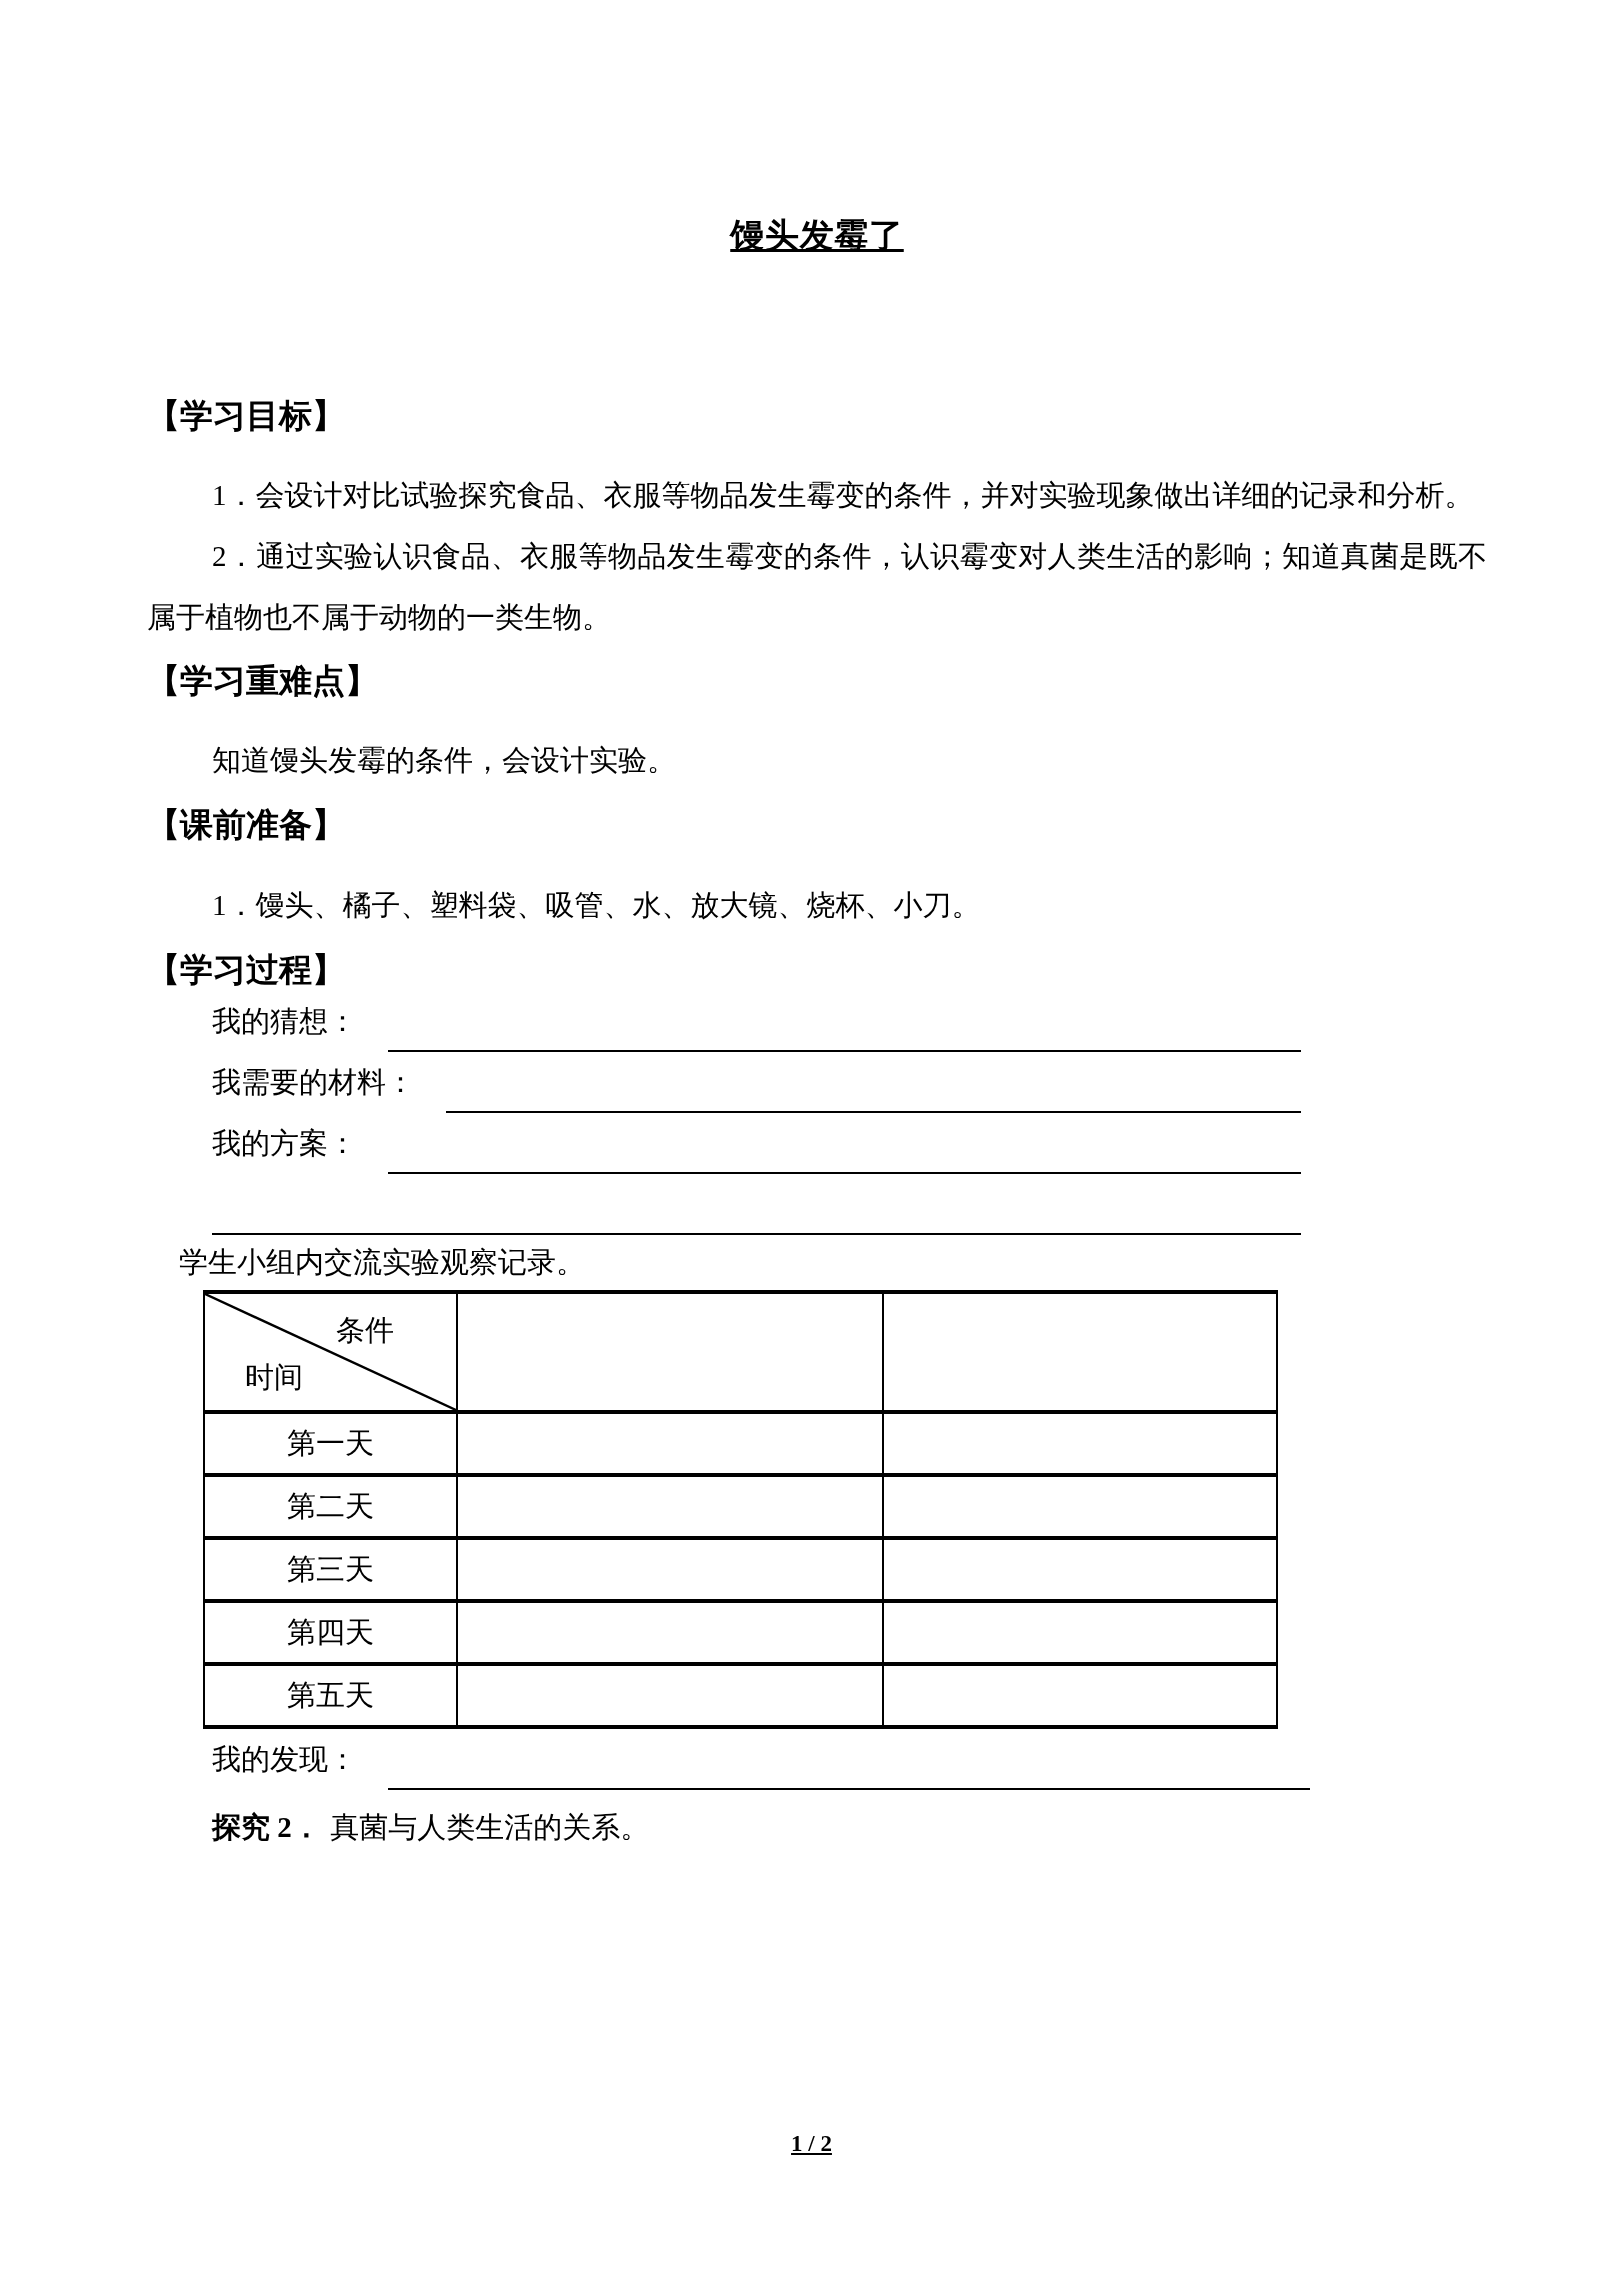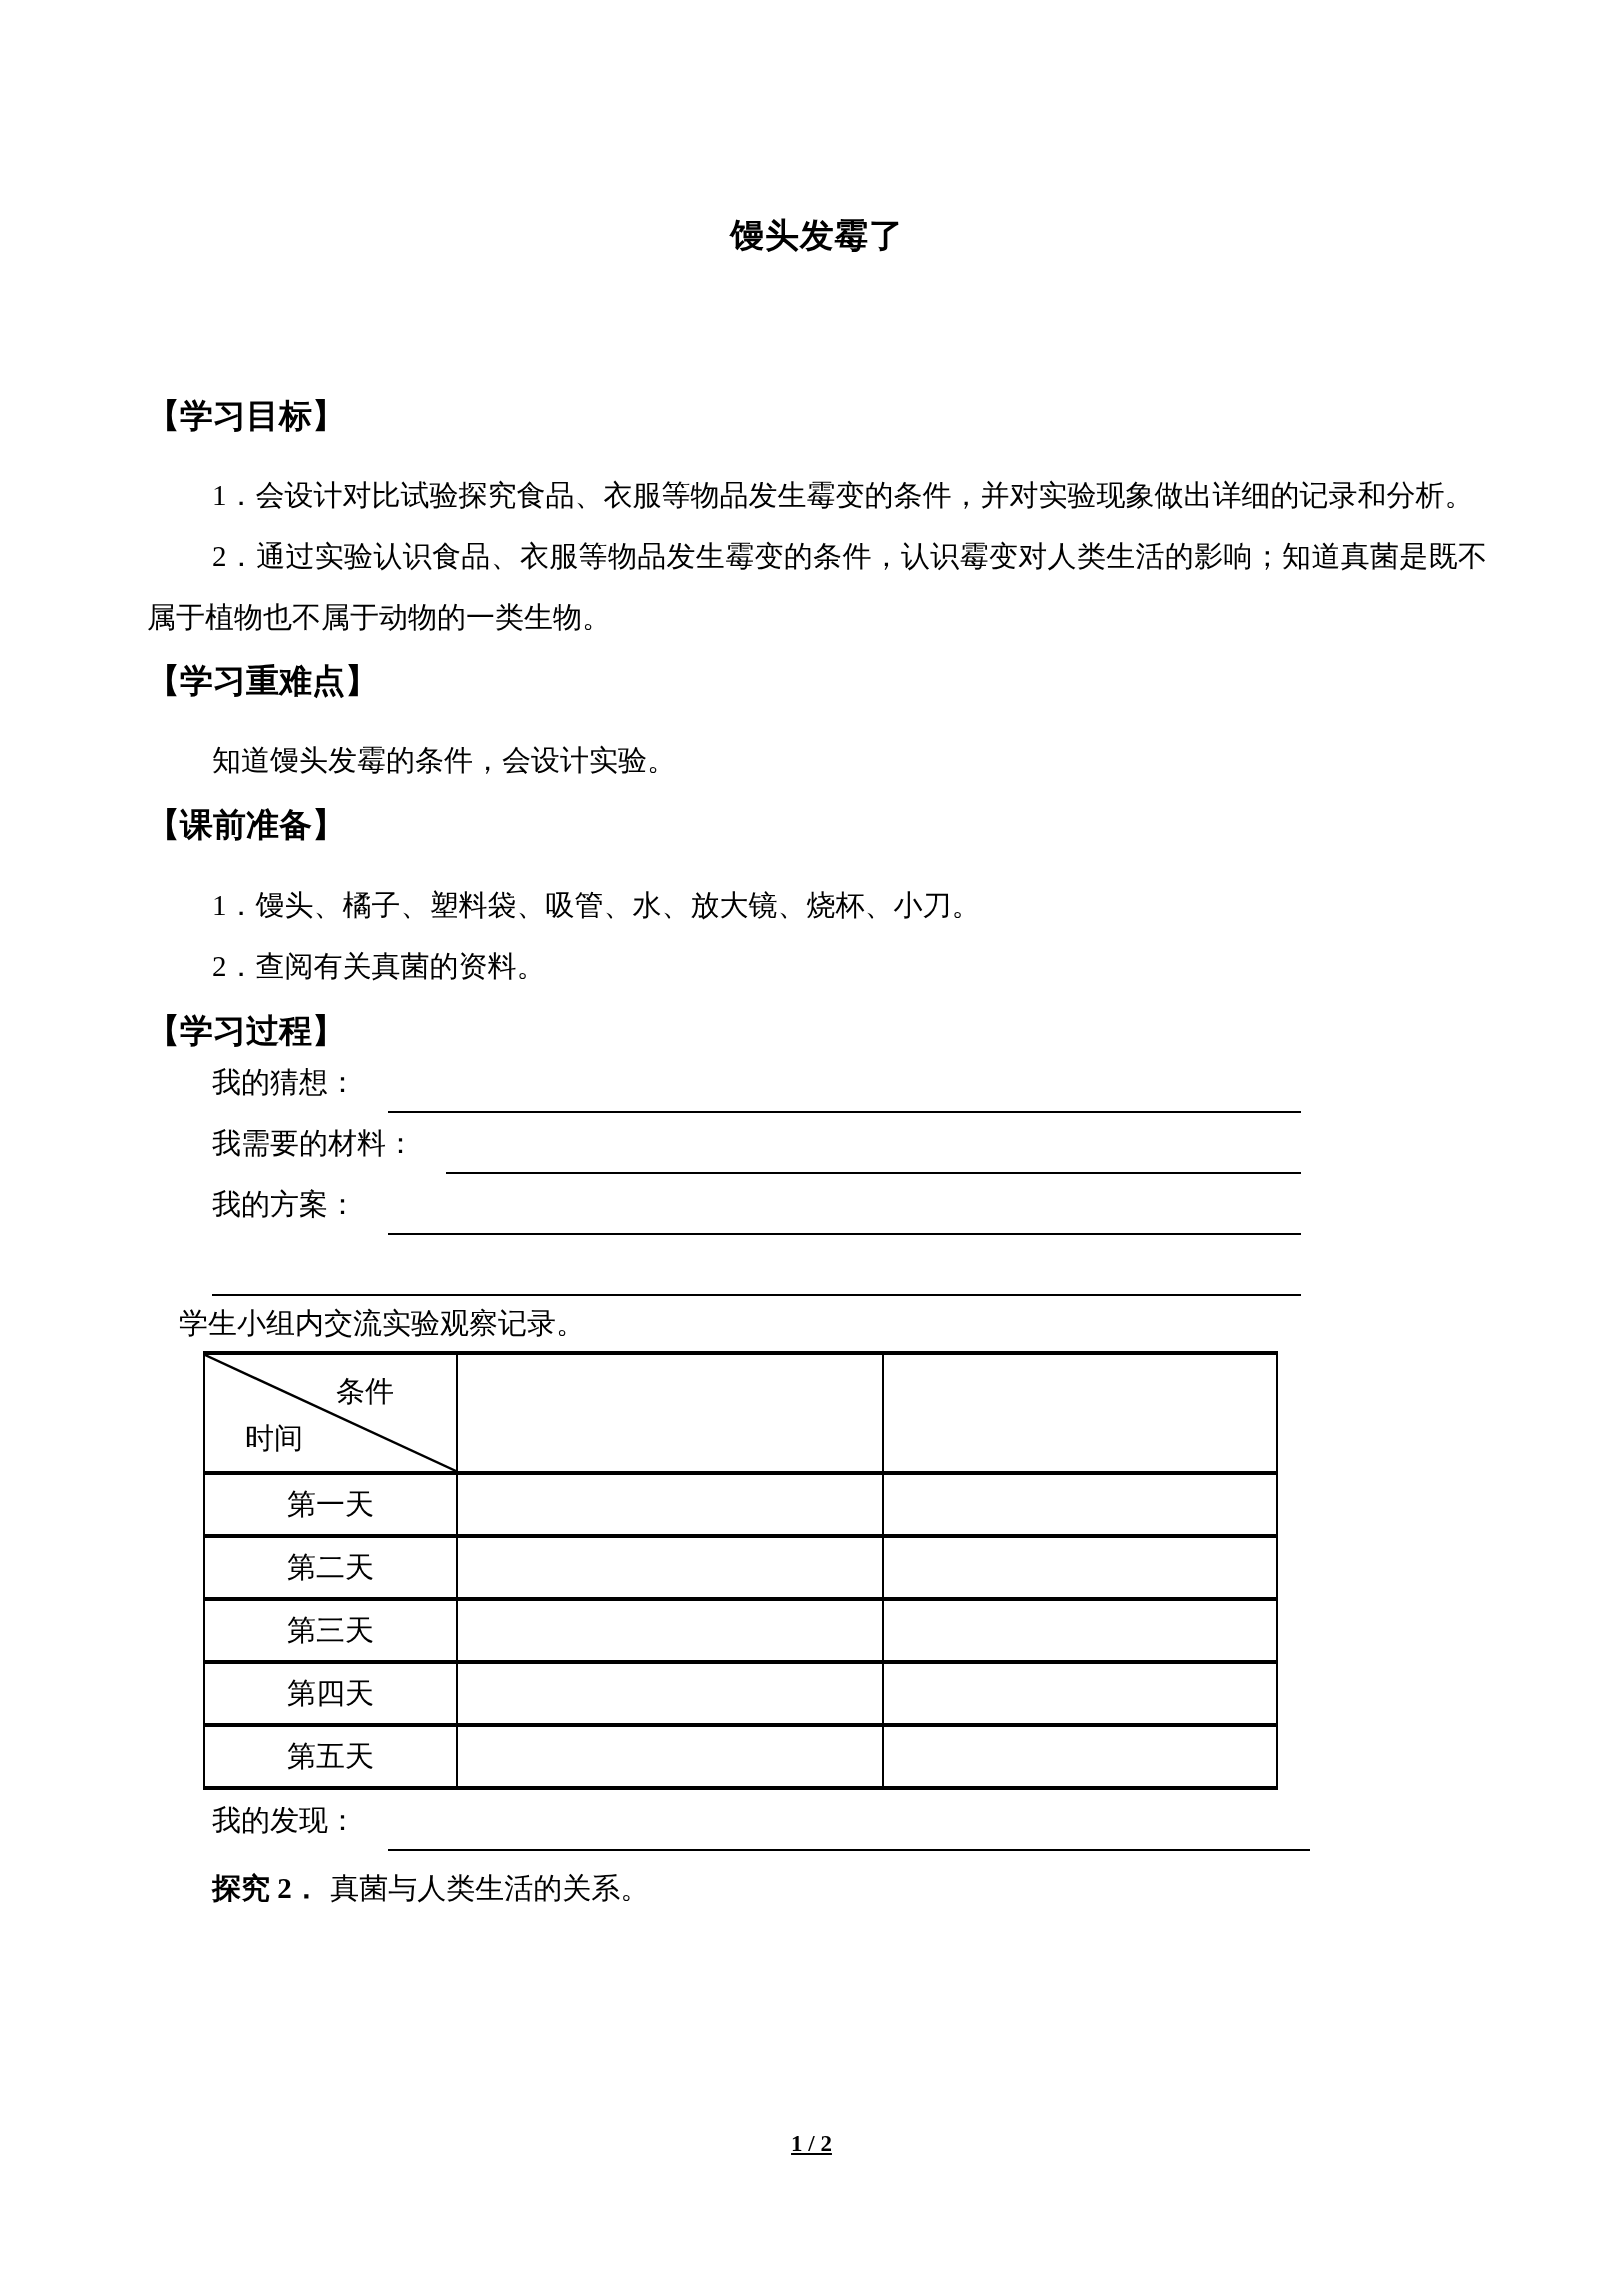--- a/index.html
+++ b/index.html
@@ -16,20 +16,21 @@
     position: absolute; inset: 0;
     box-sizing: border-box;
     padding: 217px 136px 0 147px;
   }
   .title {
     margin: 0;
     font-size: 34px; line-height: 38px;
     font-weight: bold;
     text-align: center;
     letter-spacing: 0.7px;
+    text-decoration: underline;
   }
   .heading {
     margin: 0;
     font-size: 33px; line-height: 42px;
     font-weight: bold;
   }
   .h-goals { margin-top: 140px; }
   .h-key   { margin-top: 12.3px; }
   .h-prep  { margin-top: 13px; }
   .h-proc  { margin-top: 13px; }
@@ -108,21 +109,20 @@
 
   <h2 class="heading h-goals">【学习目标】</h2>
   <p class="para mt-lg">1．会设计对比试验探究食品、衣服等物品发生霉变的条件，并对实验现象做出详细的记录和分析。</p>
   <p class="para">2．通过实验认识食品、衣服等物品发生霉变的条件，认识霉变对人类生活的影响；知道真菌是既不属于植物也不属于动物的一类生物。</p>
 
   <h2 class="heading h-key">【学习重难点】</h2>
   <p class="para mt-lg">知道馒头发霉的条件，会设计实验。</p>
 
   <h2 class="heading h-prep">【课前准备】</h2>
   <p class="para mt-lg2">1．馒头、橘子、塑料袋、吸管、水、放大镜、烧杯、小刀。</p>
-  <p class="para">2．查阅有关真菌的资料。</p>
 
   <h2 class="heading h-proc">【学习过程】</h2>
 
 
   <div class="blank-row">
     <span class="blank-label">我的猜想：</span>
     <span class="blank-line"></span>
   </div>
 
   <div class="blank-row">

